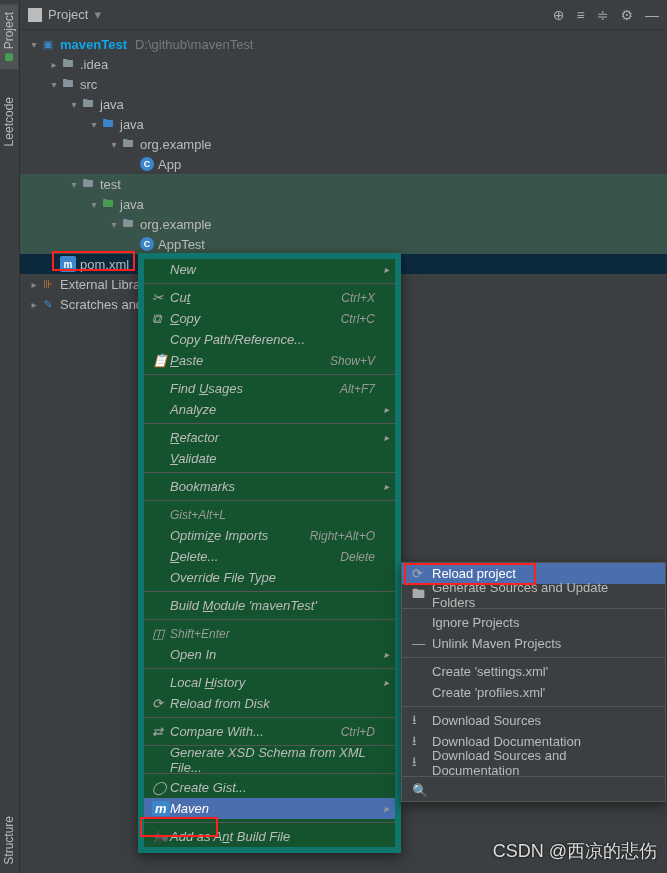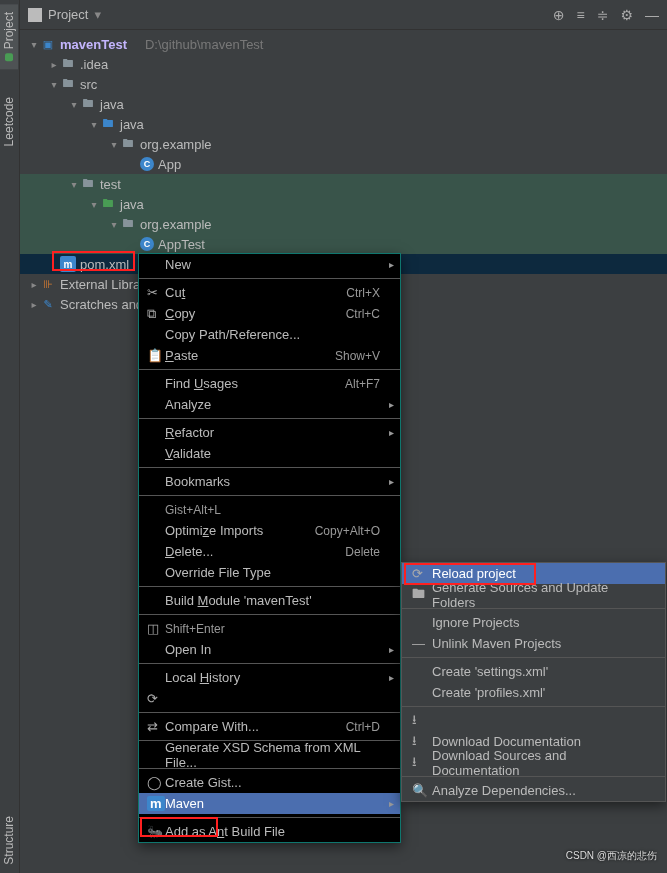--- a/index.html
+++ b/index.html
@@ -25,48 +25,48 @@
     .tree-icon { width: 16px; height: 16px; margin-right: 4px; display: flex; align-items: center; justify-content: center; font-size: 11px; }
     .folder { color: #87939a; }
     .folder-src { color: #3c86cb; }
     .folder-test { color: #499c54; }
     .module-icon { color: #3c86cb; }
     .class-icon { background: #3c86cb; color: #fff; border-radius: 50%; width: 14px; height: 14px; font-size: 9px; font-weight: bold; }
     .maven-m { background: #3c86cb; color: #fff; padding: 0 3px; font-weight: bold; font-size: 10px; border-radius: 2px; }
     .libs-icon { color: #cc7832; }
     .scratch-icon { color: #3c86cb; }
     .tree-label { white-space: nowrap; }
-    .tree-label.bold { font-weight: bold; color: #c4b5fd; }
-    .tree-path { color: #787878; margin-left: 18px; }
+    .tree-label.bold { font-weight: bold; color: #0ea5e9; }
+    .tree-path { color: #787878; margin-left: 8px; }
     .indent-0 { padding-left: 8px; }
     .indent-1 { padding-left: 28px; }
     .indent-2 { padding-left: 48px; }
     .indent-3 { padding-left: 68px; }
     .indent-4 { padding-left: 88px; }
     .indent-5 { padding-left: 108px; }
     
-    .context-menu { position: absolute; left: 138px; top: 253px; width: 263px; background: #000000; border: 1px solid #0f766e; box-shadow: 0 4px 12px rgba(0,0,0,0.5); z-index: 10; }
+    .context-menu { position: absolute; left: 138px; top: 253px; width: 263px; background: #14532d; border: 6px solid #0f766e; box-shadow: 0 4px 12px rgba(0,0,0,0.5); z-index: 10; font-style: italic; }
     .menu-item { display: flex; align-items: center; height: 21px; padding: 0 20px 0 8px; cursor: pointer; position: relative; }
     .menu-item.highlighted { background: #4b6eaf; color: #fff; }
     .menu-icon { width: 18px; color: #aaa; font-size: 13px; }
     .menu-label { flex: 1; }
     .menu-label u { text-decoration: underline; }
     .menu-shortcut { color: #999; font-size: 12px; }
     .menu-arrow { position: absolute; right: 6px; color: #999; font-size: 10px; }
     .menu-sep { height: 1px; background: #555; margin: 3px 0; }
     
     .submenu { position: absolute; left: 401px; top: 562px; width: 265px; background: #3c3f41; border: 1px solid #555; box-shadow: 0 4px 12px rgba(0,0,0,0.5); z-index: 20; }
     .submenu .menu-item { padding-left: 10px; }
     .sub-icon { width: 20px; color: #aaa; font-size: 13px; }
     
     .hl-maven { position: absolute; left: 140px; top: 817px; width: 78px; height: 20px; border: 2px solid #ff2020; z-index: 30; pointer-events: none; }
     .hl-reload { position: absolute; left: 404px; top: 563px; width: 132px; height: 22px; border: 2px solid #ff2020; z-index: 30; pointer-events: none; }
     .hl-pom { position: absolute; left: 52px; top: 251px; width: 83px; height: 20px; border: 2px solid #ff2020; z-index: 30; pointer-events: none; }
     
-    .watermark { position: absolute; right: 10px; bottom: 10px; color: #ddd; font-size: 10px; z-index: 40; text-shadow: 0 0 3px #000; }
+    .watermark { position: absolute; right: 10px; bottom: 10px; color: #ddd; font-size: 18px; z-index: 40; text-shadow: 0 0 3px #000; }
   </style>
 </head>
 <body>
 
 <div class="left-tabs">
   <div class="left-tab active" style="margin-top:4px;">
       <span class="dot"></span>
       <span>Project</span>
     </div>
   <div class="left-tab" style="margin-top:20px;">
@@ -224,21 +224,21 @@
       <span class="menu-arrow">▸</span>
     </div>
   <div class="menu-sep"></div>
   <div class="menu-item">
       <span class="menu-icon"></span>
       <span class="menu-shortcut">Gist+Alt+L</span>
     </div>
   <div class="menu-item">
       <span class="menu-icon"></span>
       <span class="menu-label">Optimi<u>z</u>e Imports</span>
-      <span class="menu-shortcut">Copy+Alt+O</span>
+      <span class="menu-shortcut">Right+Alt+O</span>
     </div>
   <div class="menu-item">
       <span class="menu-icon"></span>
       <span class="menu-label"><u>D</u>elete...</span>
       <span class="menu-shortcut">Delete</span>
     </div>
   <div class="menu-item">
       <span class="menu-icon"></span>
       <span class="menu-label">Override File Type</span>
     </div>
@@ -258,20 +258,21 @@
       <span class="menu-arrow">▸</span>
     </div>
   <div class="menu-sep"></div>
   <div class="menu-item">
       <span class="menu-icon"></span>
       <span class="menu-label">Local <u>H</u>istory</span>
       <span class="menu-arrow">▸</span>
     </div>
   <div class="menu-item">
       <span class="menu-icon">⟳</span>
+      <span class="menu-label">Reload from Disk</span>
     </div>
   <div class="menu-sep"></div>
   <div class="menu-item">
       <span class="menu-icon">⇄</span>
       <span class="menu-label">Compare With...</span>
       <span class="menu-shortcut">Ctrl+D</span>
     </div>
   <div class="menu-sep"></div>
   <div class="menu-item">
       <span class="menu-icon"></span>
@@ -317,33 +318,33 @@
       <span class="sub-icon"></span>
       <span class="menu-label">Create 'settings.xml'</span>
     </div>
   <div class="menu-item">
       <span class="sub-icon"></span>
       <span class="menu-label">Create 'profiles.xml'</span>
     </div>
   <div class="menu-sep"></div>
   <div class="menu-item">
       <span class="sub-icon">⭳</span>
+      <span class="menu-label">Download Sources</span>
     </div>
   <div class="menu-item">
       <span class="sub-icon">⭳</span>
       <span class="menu-label">Download Documentation</span>
     </div>
   <div class="menu-item">
       <span class="sub-icon">⭳</span>
       <span class="menu-label">Download Sources and Documentation</span>
     </div>
   <div class="menu-sep"></div>
   <div class="menu-item">
       <span class="sub-icon">🔍</span>
-      <span class="menu-label">Analyze Dependencies...</span>
     </div>
 </div>
 
 <div class="hl-pom"></div>
 <div class="hl-maven"></div>
 <div class="hl-reload"></div>
 
 <div class="watermark">CSDN @西凉的悲伤</div>
 
 </body></html>

